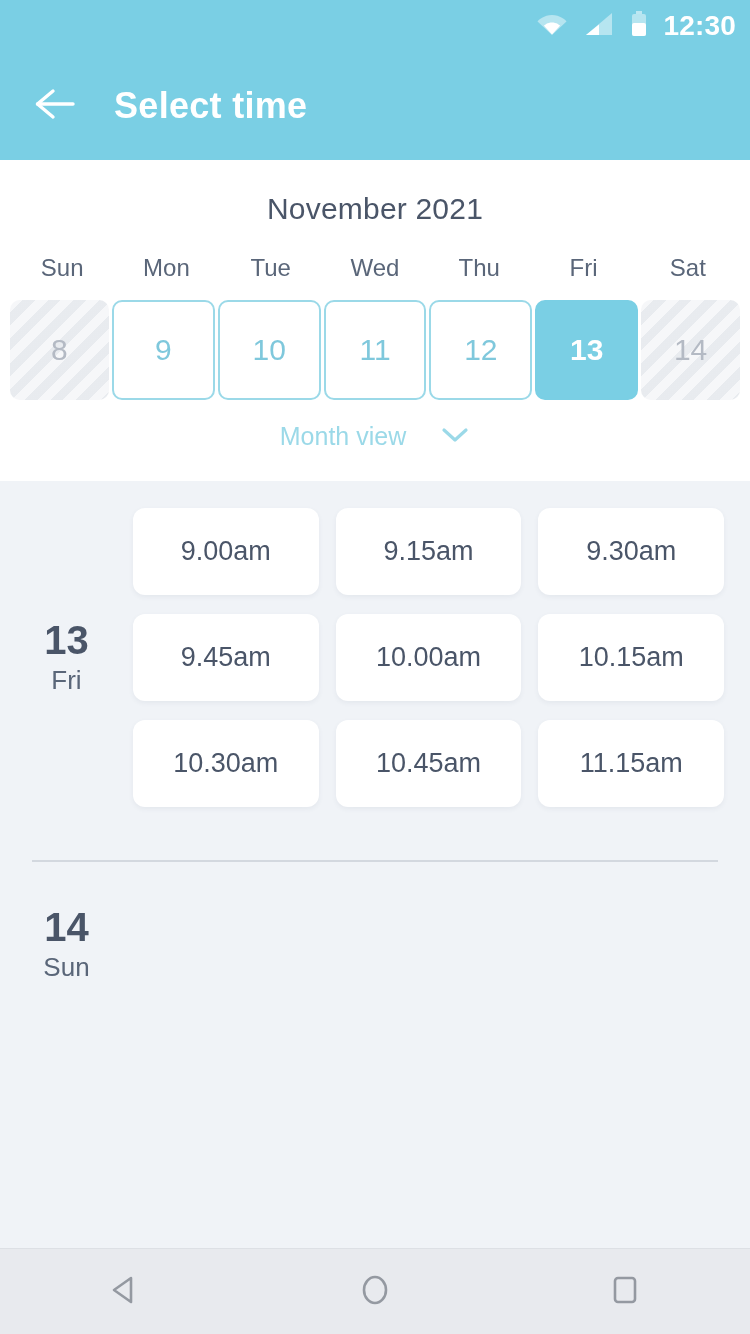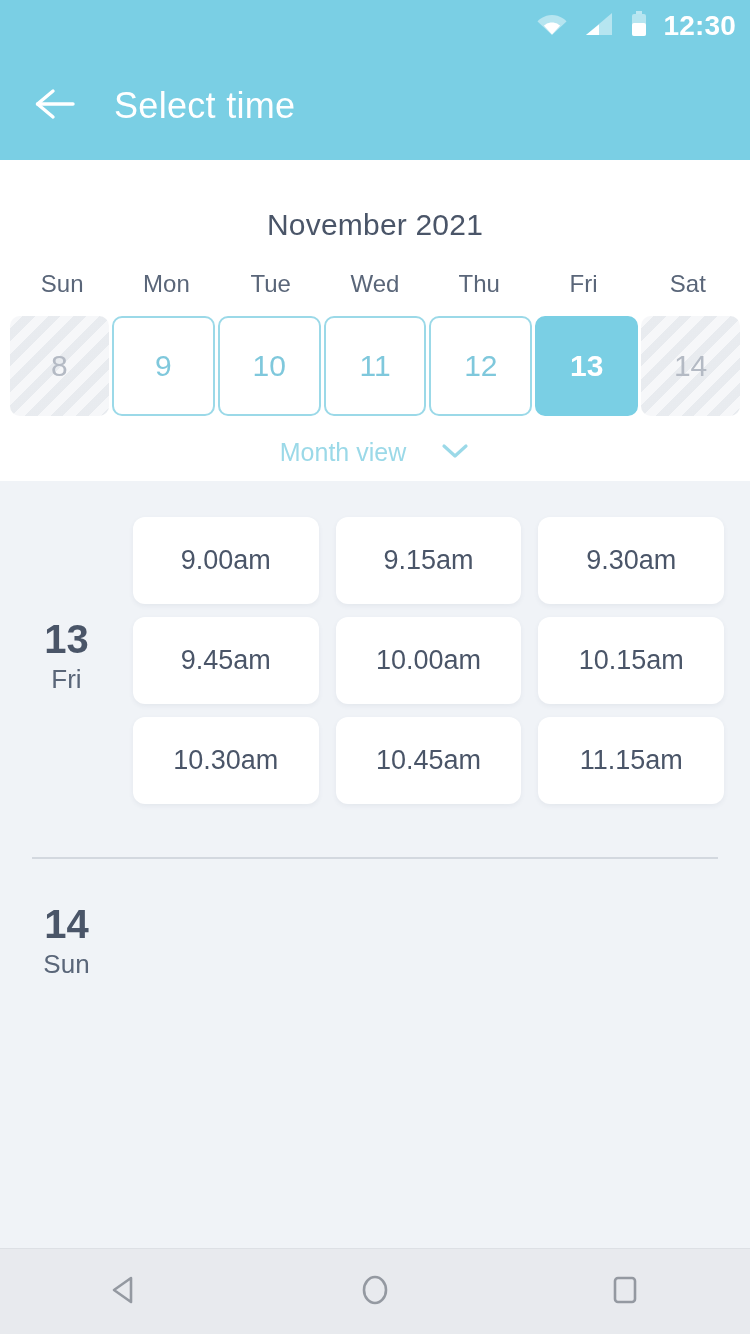--- a/index.html
+++ b/index.html
@@ -55,36 +55,36 @@
   }
   .back-btn {
     width: 86px; height: 86px;
     margin-left: 12px;
     display: flex; align-items: center; justify-content: center;
     cursor: pointer;
   }
   .app-title {
     color: #FFFFFF;
     font-size: 36px;
-    font-weight: normal;
+    font-weight: bold;
     margin-left: 16px;
     letter-spacing: 0.3px;
   }
 
   
   .calendar-panel {
     position: absolute;
     top: 160px; left: 0;
     width: 750px;
     height: 321px;
     background: #FFFFFF;
   }
   .month-label {
     text-align: center;
-    margin-top: 48px;
+    margin-top: 32px;
     font-size: 30px;
     color: #4A5568;
     letter-spacing: 0.2px;
   }
   .weekday-row {
     display: flex;
     margin-top: 28px;
     padding: 0 10px;
   }
   .weekday {
@@ -177,23 +177,22 @@
   .day-marker .dm-dow {
     font-size: 26px;
     color: #5A6679;
     margin-top: 4px;
   }
 
   .slots-grid {
     flex: 1;
     display: grid;
     grid-template-columns: repeat(3, 1fr);
-    gap: 13px 17px;
+    gap: 19px 17px;
     padding: 27px 26px 27px 0;
-    margin-top: 9px;
   }
   .slot {
     height: 87px;
     background: #FFFFFF;
     border-radius: 12px;
     display: flex;
     align-items: center;
     justify-content: center;
     font-size: 27px;
     color: #4A5568;

